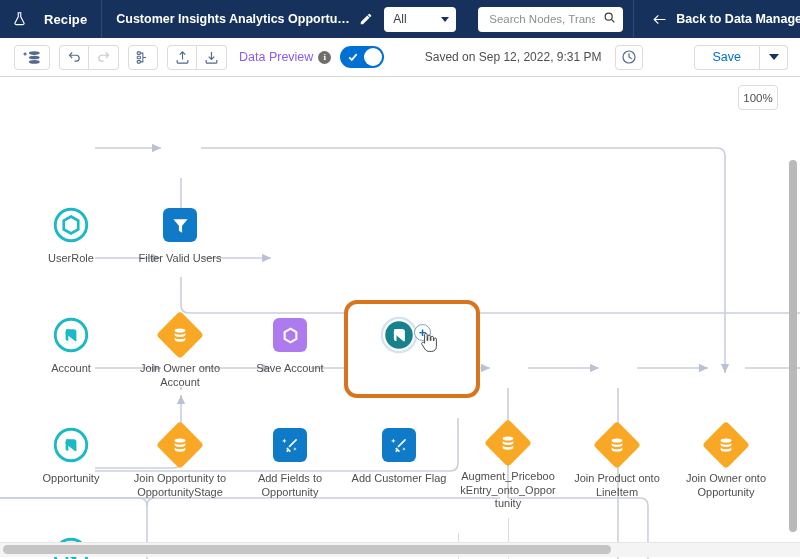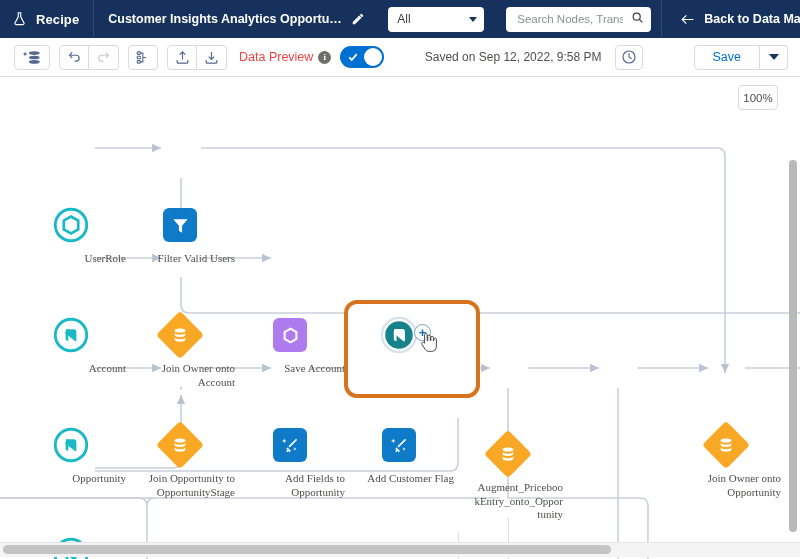--- a/index.html
+++ b/index.html
@@ -13,31 +13,31 @@
   #app { position: relative; width: 800px; height: 559px; background:#fff; }
 
   
   .topbar {
     position: absolute; left:0; top:0; width:800px; height:38px;
     background:#16325c; display:flex; align-items:stretch;
   }
   .tb-seg { display:flex; align-items:center; height:38px; }
   .tb-div { width:1px; background:#2b4a7e; height:38px; flex:0 0 1px; }
 
-  .recipe-seg { padding:0 14px 0 12px; gap:9px; }
+  .recipe-seg { padding:0 14px 0 12px; gap:17px; }
   .flask-icon { width:15px; height:16px; display:block; }
   .recipe-label { color:#ffffff; font-size:13px; font-weight:bold; letter-spacing:.1px; }
 
   .title-seg { padding:0 10px 0 14px; gap:7px; }
   .recipe-title { color:#ffffff; font-size:12.5px; font-weight:bold; white-space:nowrap;
                   max-width:236px; overflow:hidden; text-overflow:ellipsis; }
   .pencil-icon { width:14px; height:14px; display:block; cursor:pointer; }
 
   .select-wrap {
-    margin-left:16px; width:96px; height:25px; background:#fff; border-radius:4px;
+    margin-left:4px; width:72px; height:25px; background:#fff; border-radius:4px;
     display:flex; align-items:center; justify-content:space-between; padding:0 7px 0 9px;
     font-size:12px; color:#3e3e3c; cursor:pointer;
   }
   .caret-dn { width:0;height:0;border-left:4.5px solid transparent;border-right:4.5px solid transparent;
               border-top:5px solid #16325c; }
 
   .search-wrap {
     margin-left:15px; width:145px; height:25px; background:#fff; border-radius:4px;
     display:flex; align-items:center; justify-content:space-between; padding:0 7px 0 9px;
   }
@@ -60,21 +60,21 @@
   .tbtn {
     width:30px; height:25px; border:1px solid #dddbda; background:#fff;
     border-radius:4px; display:flex; align-items:center; justify-content:center;
     cursor:pointer; padding:0;
   }
   .tgroup { display:flex; }
   .tgroup .tbtn { border-radius:0; border-left-width:0; }
   .tgroup .tbtn:first-child { border-radius:4px 0 0 4px; border-left-width:1px; }
   .tgroup .tbtn:last-child  { border-radius:0 4px 4px 0; }
 
-  .dp-label { font-size:12.5px; color:#ef4444; margin-left:12px; }
+  .dp-label { font-size:12.5px; color:#8b5cf6; margin-left:12px; }
   .info-dot {
     width:13px;height:13px;border-radius:50%;background:#706e6b;color:#fff;
     font-size:9px;font-weight:bold;display:inline-flex;align-items:center;justify-content:center;
     margin-left:5px; font-family:"Liberation Serif", serif; cursor:pointer;
   }
   .toggle {
     margin-left:9px; width:44px; height:22px; border-radius:11px; background:#0070d2;
     display:flex; align-items:center; cursor:pointer; position:relative;
   }
   .toggle .knob { position:absolute; right:2px; width:18px;height:18px;border-radius:50%;background:#fff; }
@@ -108,21 +108,21 @@
 
   .zoom-chip {
     position:absolute; right:22px; top:7px; width:40px; height:25px;
     border:1px solid #dddbda; border-radius:4px; background:#fff;
     display:flex; align-items:center; justify-content:center;
     font-size:11.5px; color:#514f4d; cursor:pointer; z-index:9;
   }
 
   svg.wires { position:absolute; left:0; top:0; width:800px; height:481px; pointer-events:none; }
 
-  .node { position:absolute; width:110px; text-align:right;font-family:Liberation Serif, serif; }
+  .node { position:absolute; width:110px; text-align:center; }
   .node .glyph { display:flex; align-items:center; justify-content:center; height:42px; }
   .node .nlabel {
     font-size:11px; color:#514f4d; line-height:13.5px; margin-top:6px;
     word-break:break-word; white-space:pre-line;
   }
 
   .sq-node { width:34px;height:34px;border-radius:6px; display:flex;align-items:center;justify-content:center; }
   .sq-blue { background:#0f7ac7; }
   .sq-purple { background:#ad7bee; }
   .dia {
@@ -266,21 +266,21 @@
 
     <div class="toggle">
       <svg class="chk" viewBox="0 0 24 24" fill="none" stroke="#ffffff" stroke-width="4">
         <path d="M3 13l6 6L21 5"></path>
       </svg>
       <span class="knob"></span>
     </div>
 
     <div style="flex:1"></div>
 
-    <span class="saved-text">Saved on Sep 12, 2022, 9:58 PM</span>
+    <span class="saved-text">Saved on Sep 12, 2022, 9:31 PM</span>
 
     <button class="tbtn clock-btn">
       <svg width="16" height="16" viewBox="0 0 24 24" fill="none" stroke="#54698d" stroke-width="1.8">
         <circle cx="12" cy="12" r="9"></circle>
           <path d="M12 6.5V12l4 2.5"></path>
       </svg>
     </button>
 
     <div class="save-group">
       <button class="save-btn">Save</button>
@@ -471,46 +471,59 @@
             <path d="M20.4 4.9 19 3.5 9.5 13l1.4 1.4z"></path>
             <path d="M8.2 14.4 6.6 16l1.5 1.5-1.6 1.6 1.4 1.4 1.6-1.6 1.5 1.5 1.6-1.6z"></path>
             <path d="M4.2 3.2 5 5.4l2.2.8-2.2.8-.8 2.2-.8-2.2L1.2 6.2 3.4 5.4z"></path>
             <path d="M17.6 14.2l.6 1.6 1.6.6-1.6.6-.6 1.6-.6-1.6-1.6-.6 1.6-.6z"></path>
           </svg>
         </div>
       </div>
       <div class="nlabel">Add Customer Flag</div>
     </div>
 
-    <div class="node" style="left:453px; top:355px;">
+    <div class="node" style="left:453px; top:344px;">
       <div class="glyph">
         <div class="dia">
           <svg width="16" height="16" viewBox="0 0 24 24" fill="#ffffff">
             <ellipse cx="12" cy="5.2" rx="8" ry="3"></ellipse>
               <path d="M4 8.5c0 1.7 3.6 3 8 3s8-1.3 8-3v3.5c0 1.7-3.6 3-8 3s-8-1.3-8-3z"></path>
             <path d="M4 15.5c0 1.7 3.6 3 8 3s8-1.3 8-3V19c0 1.7-3.6 3-8 3s-8-1.3-8-3z"></path>
           </svg>
         </div>
       </div>
       <div class="nlabel">Augment_Priceboo
 kEntry_onto_Oppor
 tunity</div>
     </div>
 
-
-    <div class="node" style="left:671px; top:346px;">
+    <div class="node" style="left:562px; top:346px;">
       <div class="glyph">
         <div class="dia">
           <svg width="16" height="16" viewBox="0 0 24 24" fill="#ffffff">
             <ellipse cx="12" cy="5.2" rx="8" ry="3"></ellipse>
               <path d="M4 8.5c0 1.7 3.6 3 8 3s8-1.3 8-3v3.5c0 1.7-3.6 3-8 3s-8-1.3-8-3z"></path>
             <path d="M4 15.5c0 1.7 3.6 3 8 3s8-1.3 8-3V19c0 1.7-3.6 3-8 3s-8-1.3-8-3z"></path>
           </svg>
         </div>
       </div>
+      <div class="nlabel">Join Product onto
+LineItem</div>
+    </div>
+
+    <div class="node" style="left:671px; top:346px;">
+      <div class="glyph">
+        <div class="dia">
+          <svg width="16" height="16" viewBox="0 0 24 24" fill="#ffffff">
+            <ellipse cx="12" cy="5.2" rx="8" ry="3"></ellipse>
+              <path d="M4 8.5c0 1.7 3.6 3 8 3s8-1.3 8-3v3.5c0 1.7-3.6 3-8 3s-8-1.3-8-3z"></path>
+            <path d="M4 15.5c0 1.7 3.6 3 8 3s8-1.3 8-3V19c0 1.7-3.6 3-8 3s-8-1.3-8-3z"></path>
+          </svg>
+        </div>
+      </div>
       <div class="nlabel">Join Owner onto
 Opportunity</div>
     </div>
 
     <div class="node" style="left:16px; top:456px;">
       <div class="glyph">
         <svg width="36" height="36" viewBox="0 0 40 40">
           <circle cx="20" cy="20" r="17.5" fill="none" stroke="#1ab9c6" stroke-width="3.2"></circle>
           <path d="M14.5 13.5h8.5a3 3 0 0 1 3 3v9.5a1 1 0 0 1-1.6.8L14.2 18.6a1 1 0 0 1 .3-1.8z" fill="#1ab9c6"></path>
           <path d="M14 16.5a3 3 0 0 1 3-3v13a3 3 0 0 1-3-3z" fill="#1ab9c6"></path>

